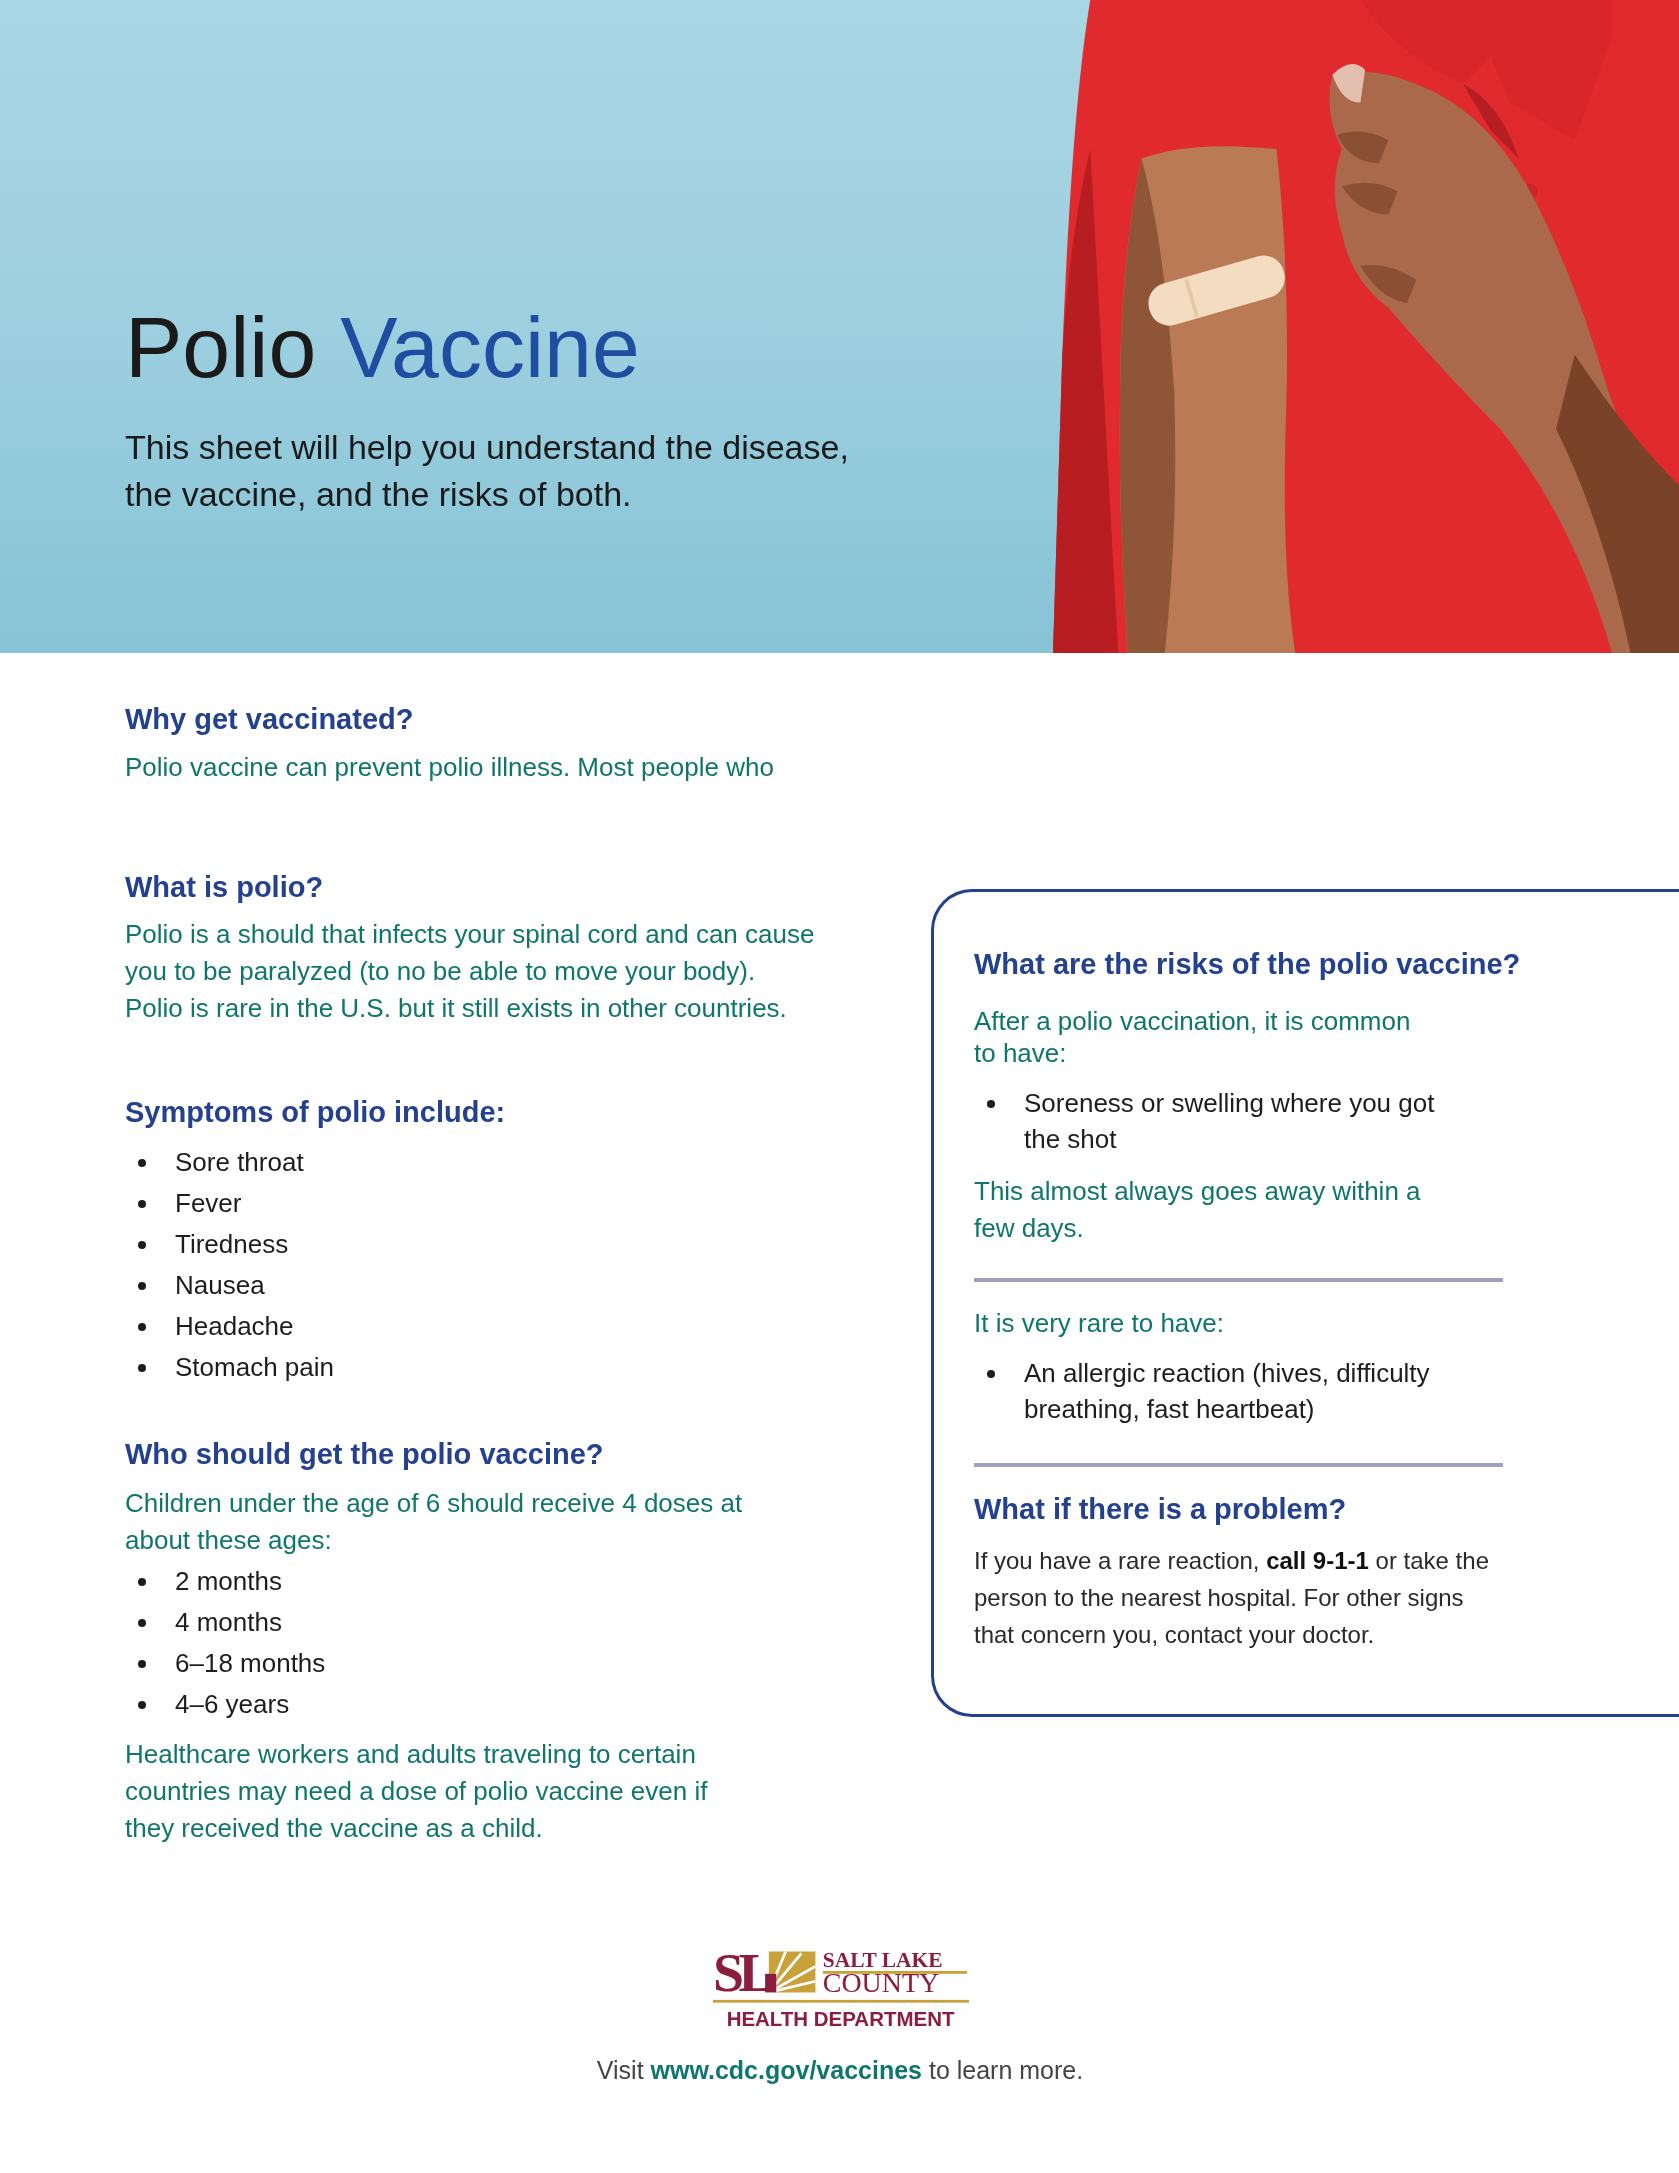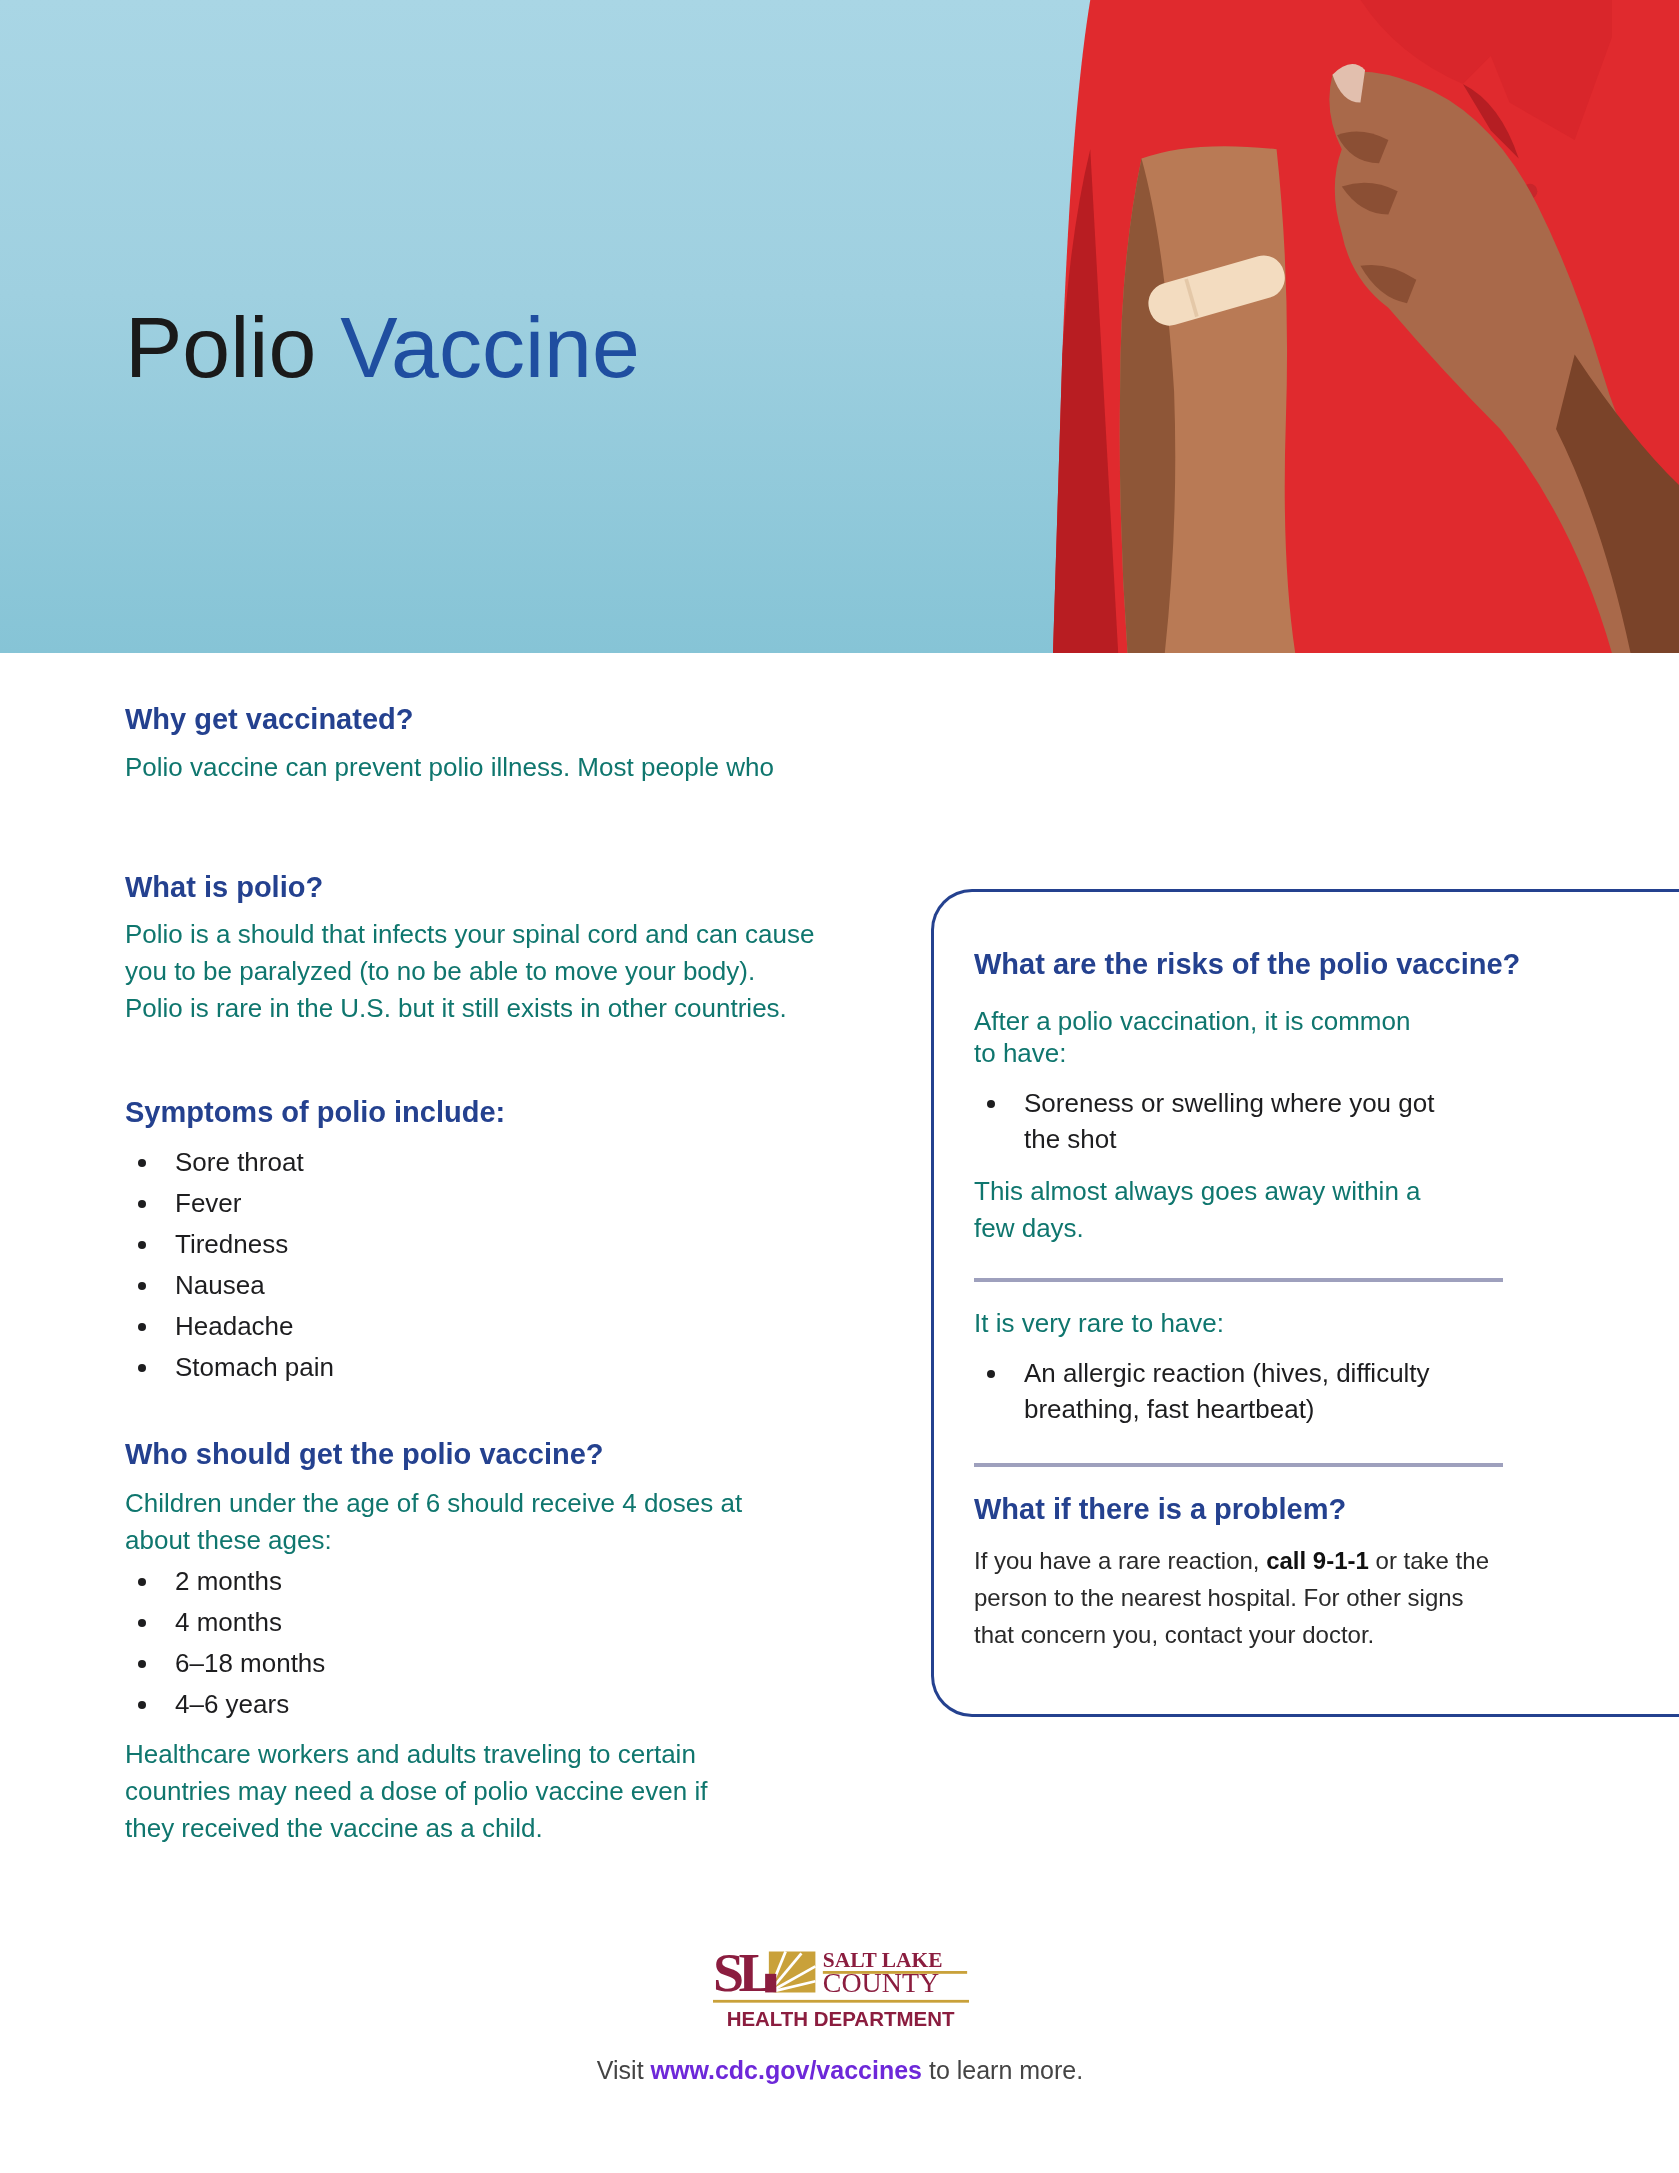--- a/index.html
+++ b/index.html
@@ -26,21 +26,21 @@
   ul.box li::before { top:15px; }
 
   .riskbox { position:absolute; left:931px; top:889px; width:802px; height:828px; border:3.7px solid #24418f;
              border-radius:41px 0 0 41px; box-sizing:border-box; border-right:none; }
   .divider { position:absolute; left:974px; width:529px; height:3.7px; background:#9ea0bd; }
   .small { position:absolute; font-size:24px; line-height:37px; color:#2a2a2a; margin:0; }
   .small b { color:#111; }
 
   .logo { position:absolute; left:713px; top:1944px; width:256px; height:95px; }
   .footer { position:absolute; left:0; width:1680px; top:2056px; text-align:center; font-size:25px; color:#444; }
-  .footer b { color:#6d28d9; }
+  .footer b { color:#0f766e; }
 </style>
 </head>
 <body>
 
 <div class="hero">
   <svg class="photo" viewBox="0 0 672 700" preserveAspectRatio="none">
 
     <path d="M40 0 L672 0 L672 700 L0 700 L10 380 Q20 120 40 0 Z" fill="#e02a2e"></path>
     <path d="M0 700 L10 380 Q18 250 40 160 L70 700 Z" fill="#b81d22"></path>
 
@@ -61,20 +61,24 @@
     <path d="M305 145 Q330 135 360 150 L350 175 Q320 175 305 145 Z" fill="#8b4f34"></path>
     <path d="M310 200 Q340 190 370 205 L360 230 Q330 230 310 200 Z" fill="#8b4f34"></path>
     <path d="M330 285 Q360 280 390 300 L380 325 Q350 320 330 285 Z" fill="#8b4f34"></path>
     <path d="M560 380 Q620 470 672 520 L672 700 L620 700 Q590 560 540 460 Z" fill="#7a4329"></path>
   </svg>
 
   <h1 class="title">
     <span class="a">Polio</span>
     <span class="b">Vaccine</span>
   </h1>
+  <p class="subtitle">
+    <span>This sheet will help you understand the disease,</span><br>
+    <span>the vaccine, and the risks of both.</span>
+  </p>
 </div>
 
 <h2 class="h2" style="left:125px;top:701px;">Why get vaccinated?</h2>
 <p class="p" style="left:125px;top:749px;">
   <span>Polio vaccine can prevent polio illness. Most people who</span><br>
 </p>
 
 <h2 class="h2" style="left:125px;top:869px;">What is polio?</h2>
 <p class="p" style="left:125px;top:916px;">
   <span>Polio is a should that infects your spinal cord and can cause</span><br>

